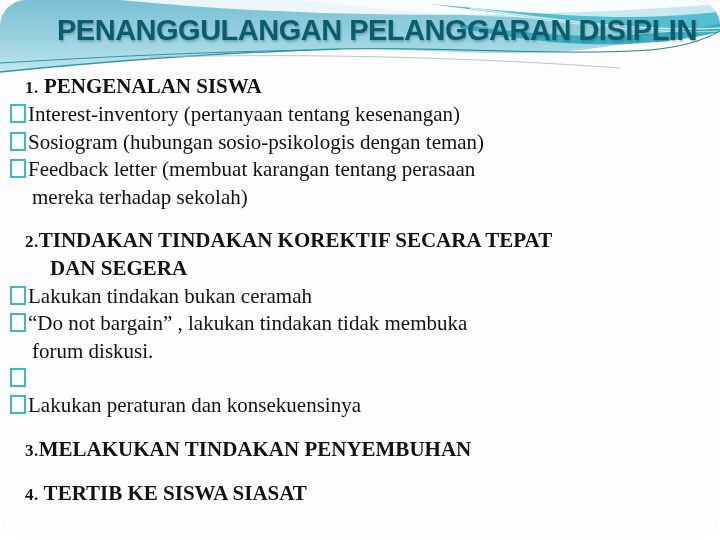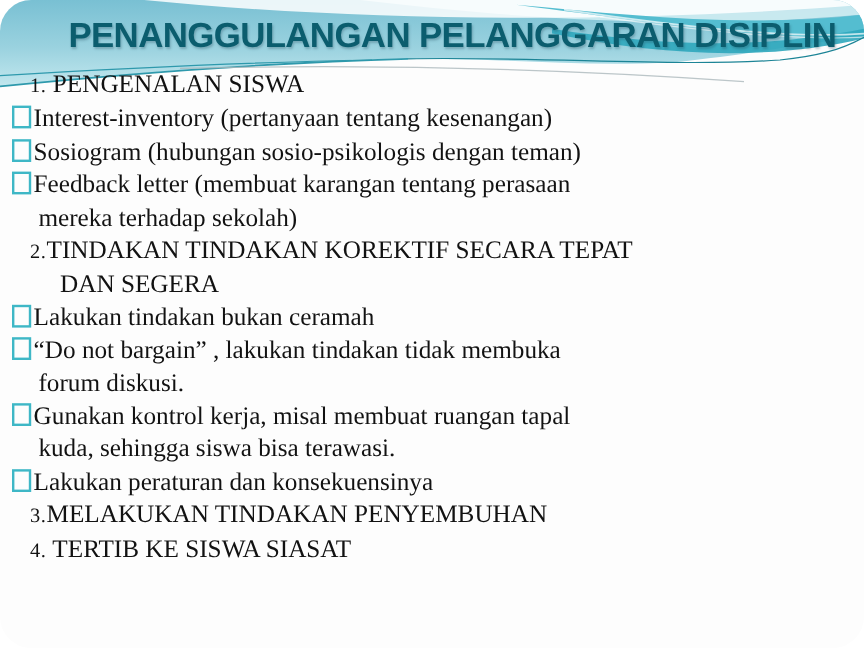--- a/index.html
+++ b/index.html
@@ -18,22 +18,22 @@
     text-shadow:1px 2px 2px rgba(30,70,85,0.30);
     white-space:nowrap;
   }
   .content {
     position:absolute; left:25px; top:57px; width:668px;
     font-size:21px; line-height:27.4px; color:#121212;
   }
   .item { margin:0; }
   .item .text { white-space:pre-wrap; }
   .item.numbered {
-    font-weight:normal;
-    padding-left:25px; text-indent:-25px;
+    font-weight:bold;
+    padding-left:25px; text-indent:-25px;margin-top:16px;
   }
   .item.numbered .marker {
     font-size:17px; letter-spacing:0.5px;
   }
   .item.bullet {
     padding-left:7px; text-indent:-22px;
   }
   .bullet-sq {
     display:inline-block; width:12px; height:15px;
     border:2px solid #3EB7C6; background:#fdfdfd;
@@ -96,22 +96,21 @@
     <div class="item bullet">
       <span class="bullet-sq"></span><span class="text">Lakukan tindakan bukan ceramah</span>
     </div>
 
     <div class="item bullet">
       <span class="bullet-sq"></span><span class="text">“Do not bargain” , lakukan tindakan tidak membuka
 forum diskusi.</span>
     </div>
 
     <div class="item bullet">
-      <span class="bullet-sq"></span><span class="text">Gunakan kontrol kerja, misal membuat ruangan tapal
-kuda, sehingga siswa bisa terawasi.</span>
+      <span class="bullet-sq"></span>
     </div>
 
     <div class="item bullet">
       <span class="bullet-sq"></span><span class="text">Lakukan peraturan dan konsekuensinya</span>
     </div>
 
     <div class="item numbered">
       <span class="marker">3.</span><span class="text">MELAKUKAN TINDAKAN PENYEMBUHAN</span>
     </div>
 

